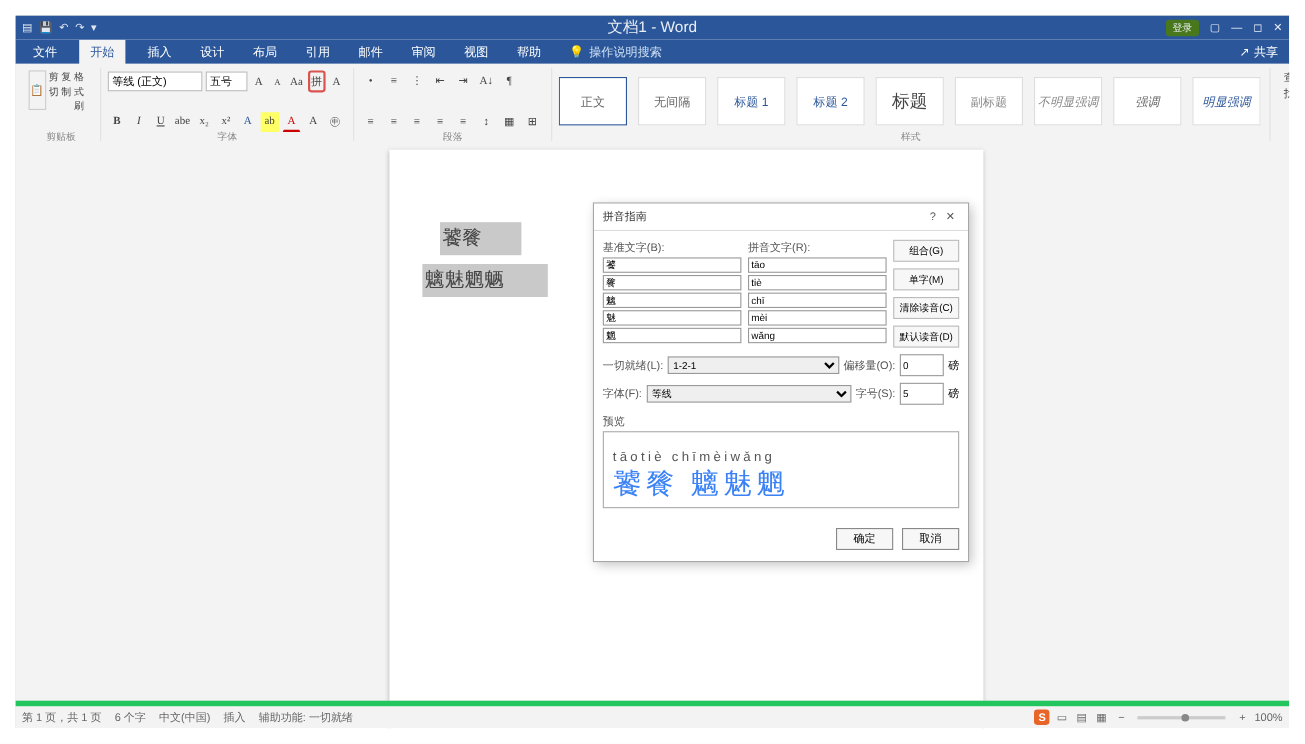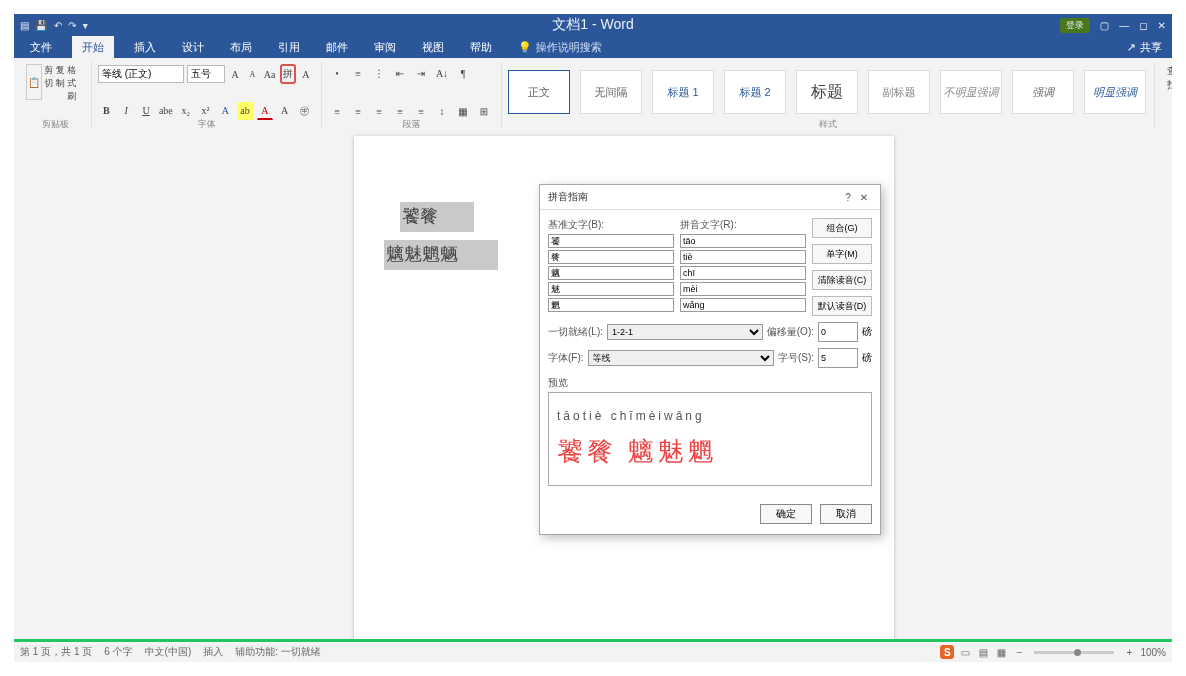--- a/index.html
+++ b/index.html
@@ -45,26 +45,26 @@
   .dialog .cols .c3{width:60px;display:flex;flex-direction:column;gap:6px;}
   .dialog .lbl{color:#555;margin-bottom:2px;display:block;}
   .dialog input[type=text]{width:100%;height:14px;border:1px solid #999;font-size:9px;padding:0 2px;box-sizing:border-box;}
   .dialog .rows input{margin-bottom:2px;}
   .dialog .sidebtn{height:18px;border:1px solid #bbb;background:#f7f7f7;font-size:9px;display:flex;align-items:center;justify-content:center;}
   .dialog .inline{display:flex;align-items:center;gap:4px;margin-top:6px;}
   .dialog .inline label{white-space:nowrap;color:#555;}
   .dialog .inline input,.dialog .inline select{height:16px;border:1px solid #999;font-size:9px;}
   .dialog .spin{width:34px;}
   .dialog .preview{margin-top:8px;}
-  .dialog .preview-box{border:1px solid #aaa;height:60px;margin-top:2px;padding:16px 8px;display:flex;flex-direction:column;justify-content:space-between;}
+  .dialog .preview-box{border:1px solid #aaa;height:60px;margin-top:2px;padding:4px 8px;display:flex;flex-direction:column;justify-content:flex-end;}
   .dialog .preview-box .pinyin{font-size:12px;letter-spacing:3px;color:#555;}
-  .dialog .preview-box .hanzi{font-size:26px;color:#ef4444;letter-spacing:4px;font-family:"KaiTi","SimSun",serif;}
+  .dialog .preview-box .hanzi{font-size:26px;color:#3b82f6;letter-spacing:4px;font-family:"KaiTi","SimSun",serif;}
   .dialog .dlg-buttons{display:flex;justify-content:flex-end;gap:8px;padding:10px 8px;}
   .dialog .dlg-buttons button{width:52px;height:20px;border:1px solid #888;background:#f7f7f7;font-size:10px;}
-  .statusbar{position:absolute;left:0;right:0;bottom:0;height:20px;background:#f3f3f3;border-top:3px solid #22c55e;display:flex;align-items:center;font-size:10px;color:#666;padding:0 6px;}
+  .statusbar{position:absolute;left:0;right:0;bottom:0;height:20px;background:#f3f3f3;border-top:5px solid #22c55e;display:flex;align-items:center;font-size:10px;color:#666;padding:0 6px;}
   .statusbar .seg{margin-right:12px;}
   .statusbar .right{margin-left:auto;display:flex;align-items:center;gap:4px;}
   .statusbar .ime{width:14px;height:14px;background:#e8652a;color:#fff;border-radius:3px;display:inline-flex;align-items:center;justify-content:center;font-weight:bold;}
   .statusbar .vbtn{width:14px;height:14px;display:inline-flex;align-items:center;justify-content:center;color:#666;}
   .statusbar .zoom{width:80px;height:3px;background:#ccc;position:relative;margin:0 4px;}
   .statusbar .zoom::after{content:"";width:7px;height:7px;background:#888;border-radius:50%;position:absolute;top:-2px;left:50%;}
 </style>
 </head>
 <body>
 

